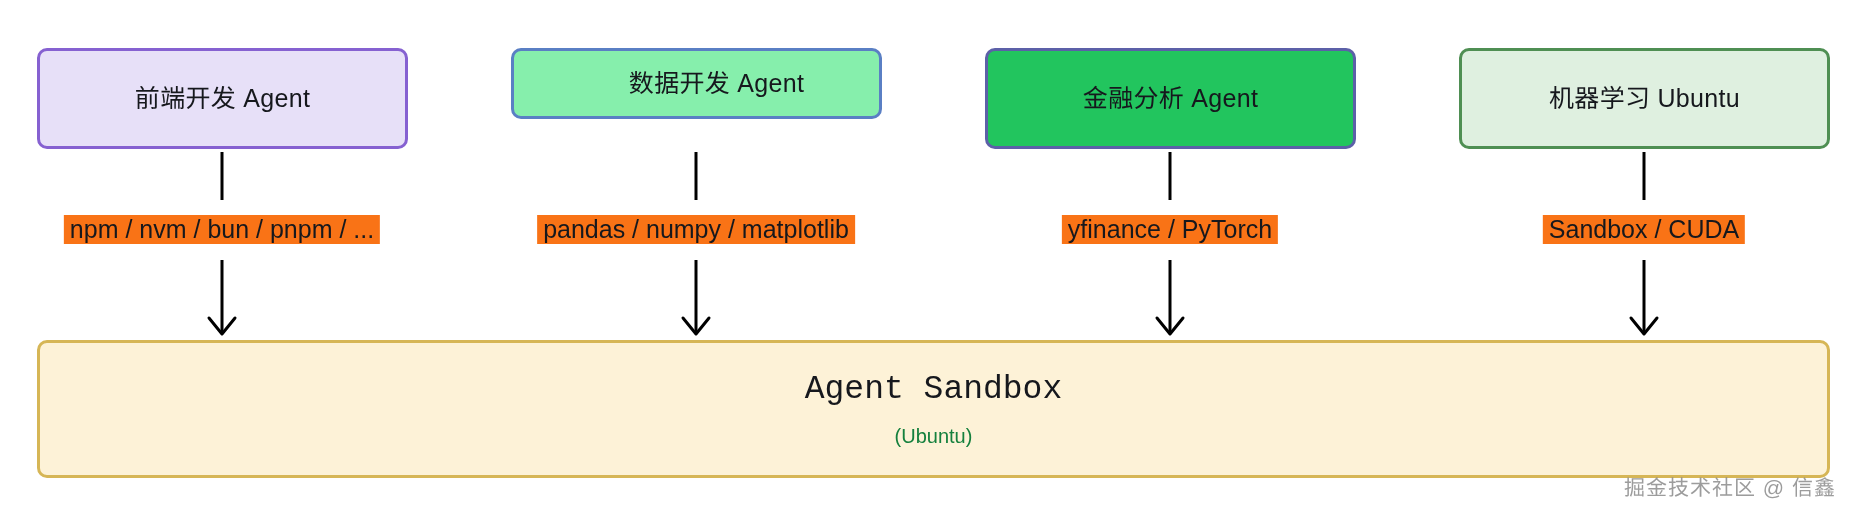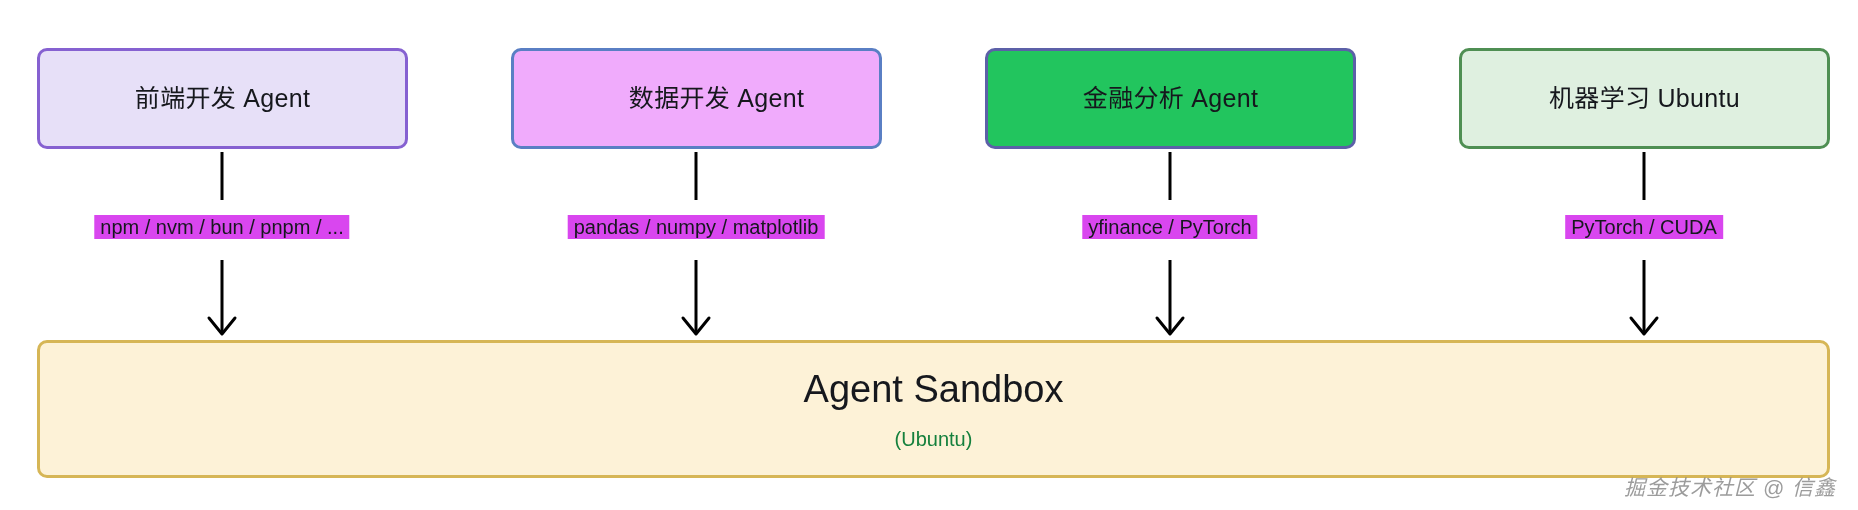--- a/index.html
+++ b/index.html
@@ -48,25 +48,25 @@
     top: 0;
     left: 0;
     width: 1858px;
     height: 510px;
     pointer-events: none;
   }
 
   .edge-label {
     position: absolute;
     transform: translateX(-50%);
-    font-size: 20px;
+    font-size: 25px;
     line-height: 1;
     color: #16181d;
     white-space: nowrap;
-    background: #d946ef;
+    background: #f97316;
     padding: 2px 6px;
     text-align: center;
   }
 
   
   #sandbox-box {
     position: absolute;
     box-sizing: border-box;
     left: 37px;
     top: 340px;
@@ -74,43 +74,43 @@
     height: 138px;
     border: 3px solid #d6b656;
     border-radius: 10px;
     background: #fdf2d7;
     display: flex;
     flex-direction: column;
     align-items: center;
     justify-content: center;
   }
   #sandbox-title {
-    font-size: 38px;
+    font-size: 33px;
     line-height: 1.2;
     color: #16181d;
     margin-bottom: 14px;
+    font-family: Liberation Mono, monospace;
   }
   #sandbox-subtitle {
     font-size: 20px;
     line-height: 1.2;
     color: #8d8a93;
   }
 
   
   #watermark {
     position: absolute;
     right: 22px;
     bottom: 12px;
     font-size: 21px;
     line-height: 1;
     color: #8b8b8b;
     opacity: 0.85;
     white-space: nowrap;
     letter-spacing: 1px;
-    font-style: italic;
   }
 </style>
 </head>
 <body>
 
 <div id="diagram-canvas" style="background: rgb(255, 255, 255);">
 
   <svg class="connector" viewBox="0 0 1858 510" xmlns="http://www.w3.org/2000/svg">
     <g id="arrow-group" stroke="#000000" stroke-width="3" fill="none" stroke-linecap="butt" stroke-linejoin="miter">
         <line x1="222" y1="152" x2="222" y2="200"></line>
@@ -125,36 +125,36 @@
         <line x1="1644" y1="152" x2="1644" y2="200"></line>
         <line x1="1644" y1="260" x2="1644" y2="334"></line>
         <path d="M 1631 318 L 1644 334 L 1657 318" stroke-linecap="round" stroke-linejoin="round"></path>
       </g>
   </svg>
 
   <div class="agent-box" id="agent-box-0" style="left: 37px; top: 48px; width: 371px; height: 101px; border-color: rgb(134, 97, 209); background: rgb(231, 224, 248);">
     <span class="agent-box-label">前端开发 Agent</span>
   </div>
 
-  <div class="agent-box" id="agent-box-1" style="left: 511px; top: 48px; width: 371px; height: 101px; border-color: rgb(90, 127, 196); background: #f0abfc; padding-left: 40px;">
+  <div class="agent-box" id="agent-box-1" style="left: 511px; top: 48px; width: 371px; height: 71px; border-color: rgb(90, 127, 196); background: #86efac; padding-left: 40px;">
     <span class="agent-box-label">数据开发 Agent</span>
   </div>
 
   <div class="agent-box" id="agent-box-2" style="left: 985px; top: 48px; width: 371px; height: 101px; border-color: rgb(92, 96, 168); background: #22c55e;">
     <span class="agent-box-label">金融分析 Agent</span>
   </div>
 
   <div class="agent-box" id="agent-box-3" style="left: 1459px; top: 48px; width: 371px; height: 101px; border-color: rgb(79, 143, 83); background: rgb(223, 240, 224);">
     <span class="agent-box-label">机器学习 Ubuntu</span>
   </div>
 
   <div class="edge-label" id="edge-label-0" style="left: 222px; top: 215px;">npm / nvm / bun / pnpm / ...</div>
   <div class="edge-label" id="edge-label-1" style="left: 696px; top: 215px;">pandas / numpy / matplotlib</div>
   <div class="edge-label" id="edge-label-2" style="left: 1170px; top: 215px;">yfinance / PyTorch</div>
-  <div class="edge-label" id="edge-label-3" style="left: 1644px; top: 215px;">PyTorch / CUDA</div>
+  <div class="edge-label" id="edge-label-3" style="left: 1644px; top: 215px;">Sandbox / CUDA</div>
 
   <div id="sandbox-box" style="border-color: rgb(214, 182, 86); background: rgb(253, 242, 215);">
     <div id="sandbox-title" style="color: rgb(22, 24, 29);">Agent Sandbox</div>
     <div id="sandbox-subtitle" style="color: #15803d;">(Ubuntu)</div>
   </div>
 
   <div id="watermark" style="color: rgb(139, 139, 139);">掘金技术社区 @ 信鑫</div>
 
 </div>
 

